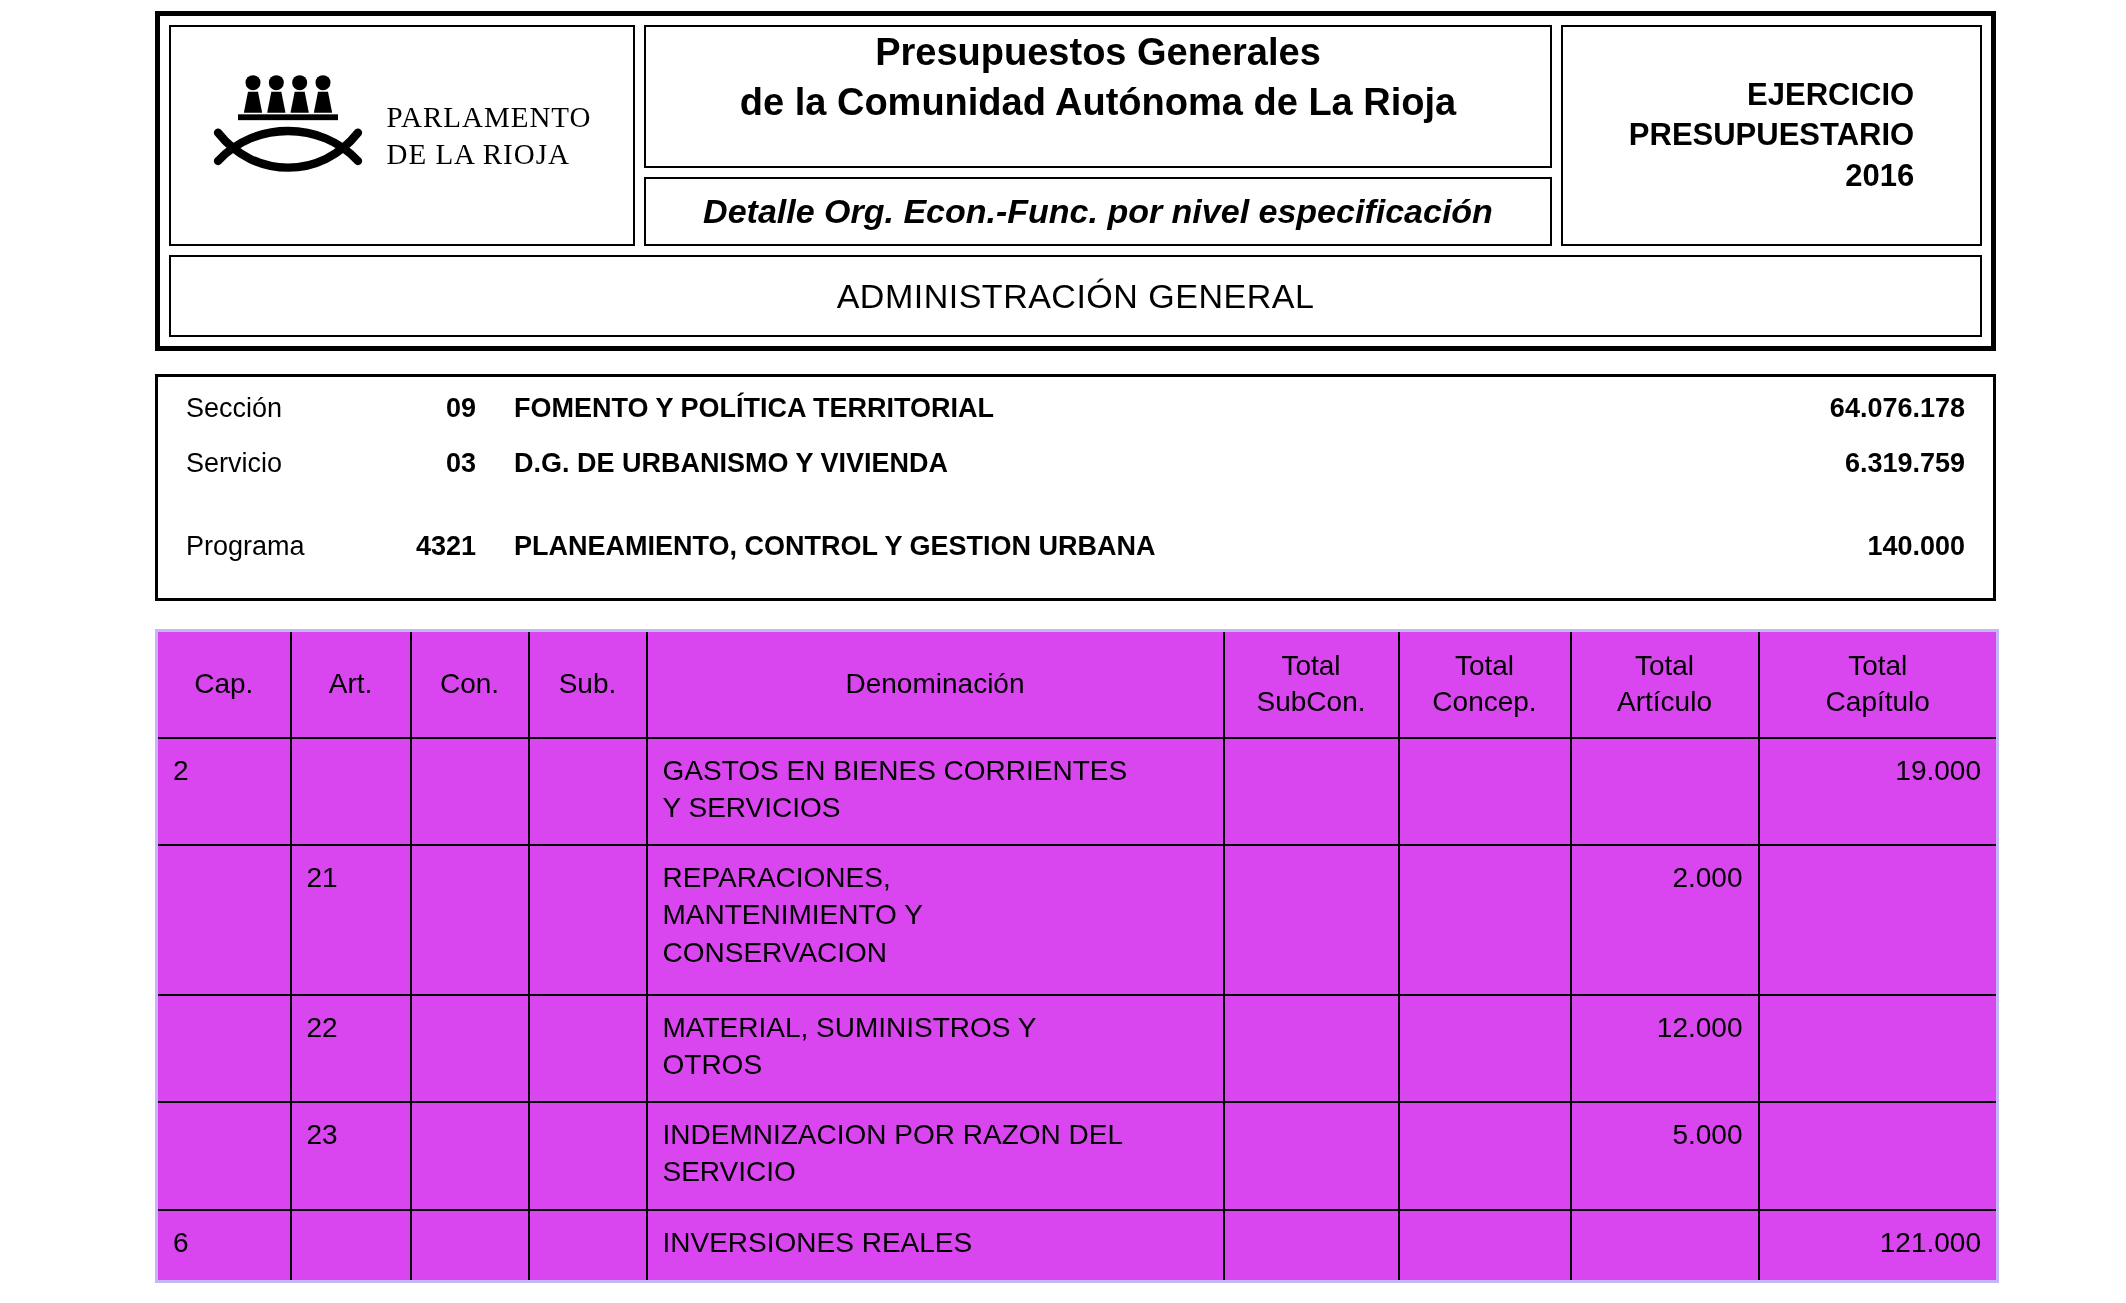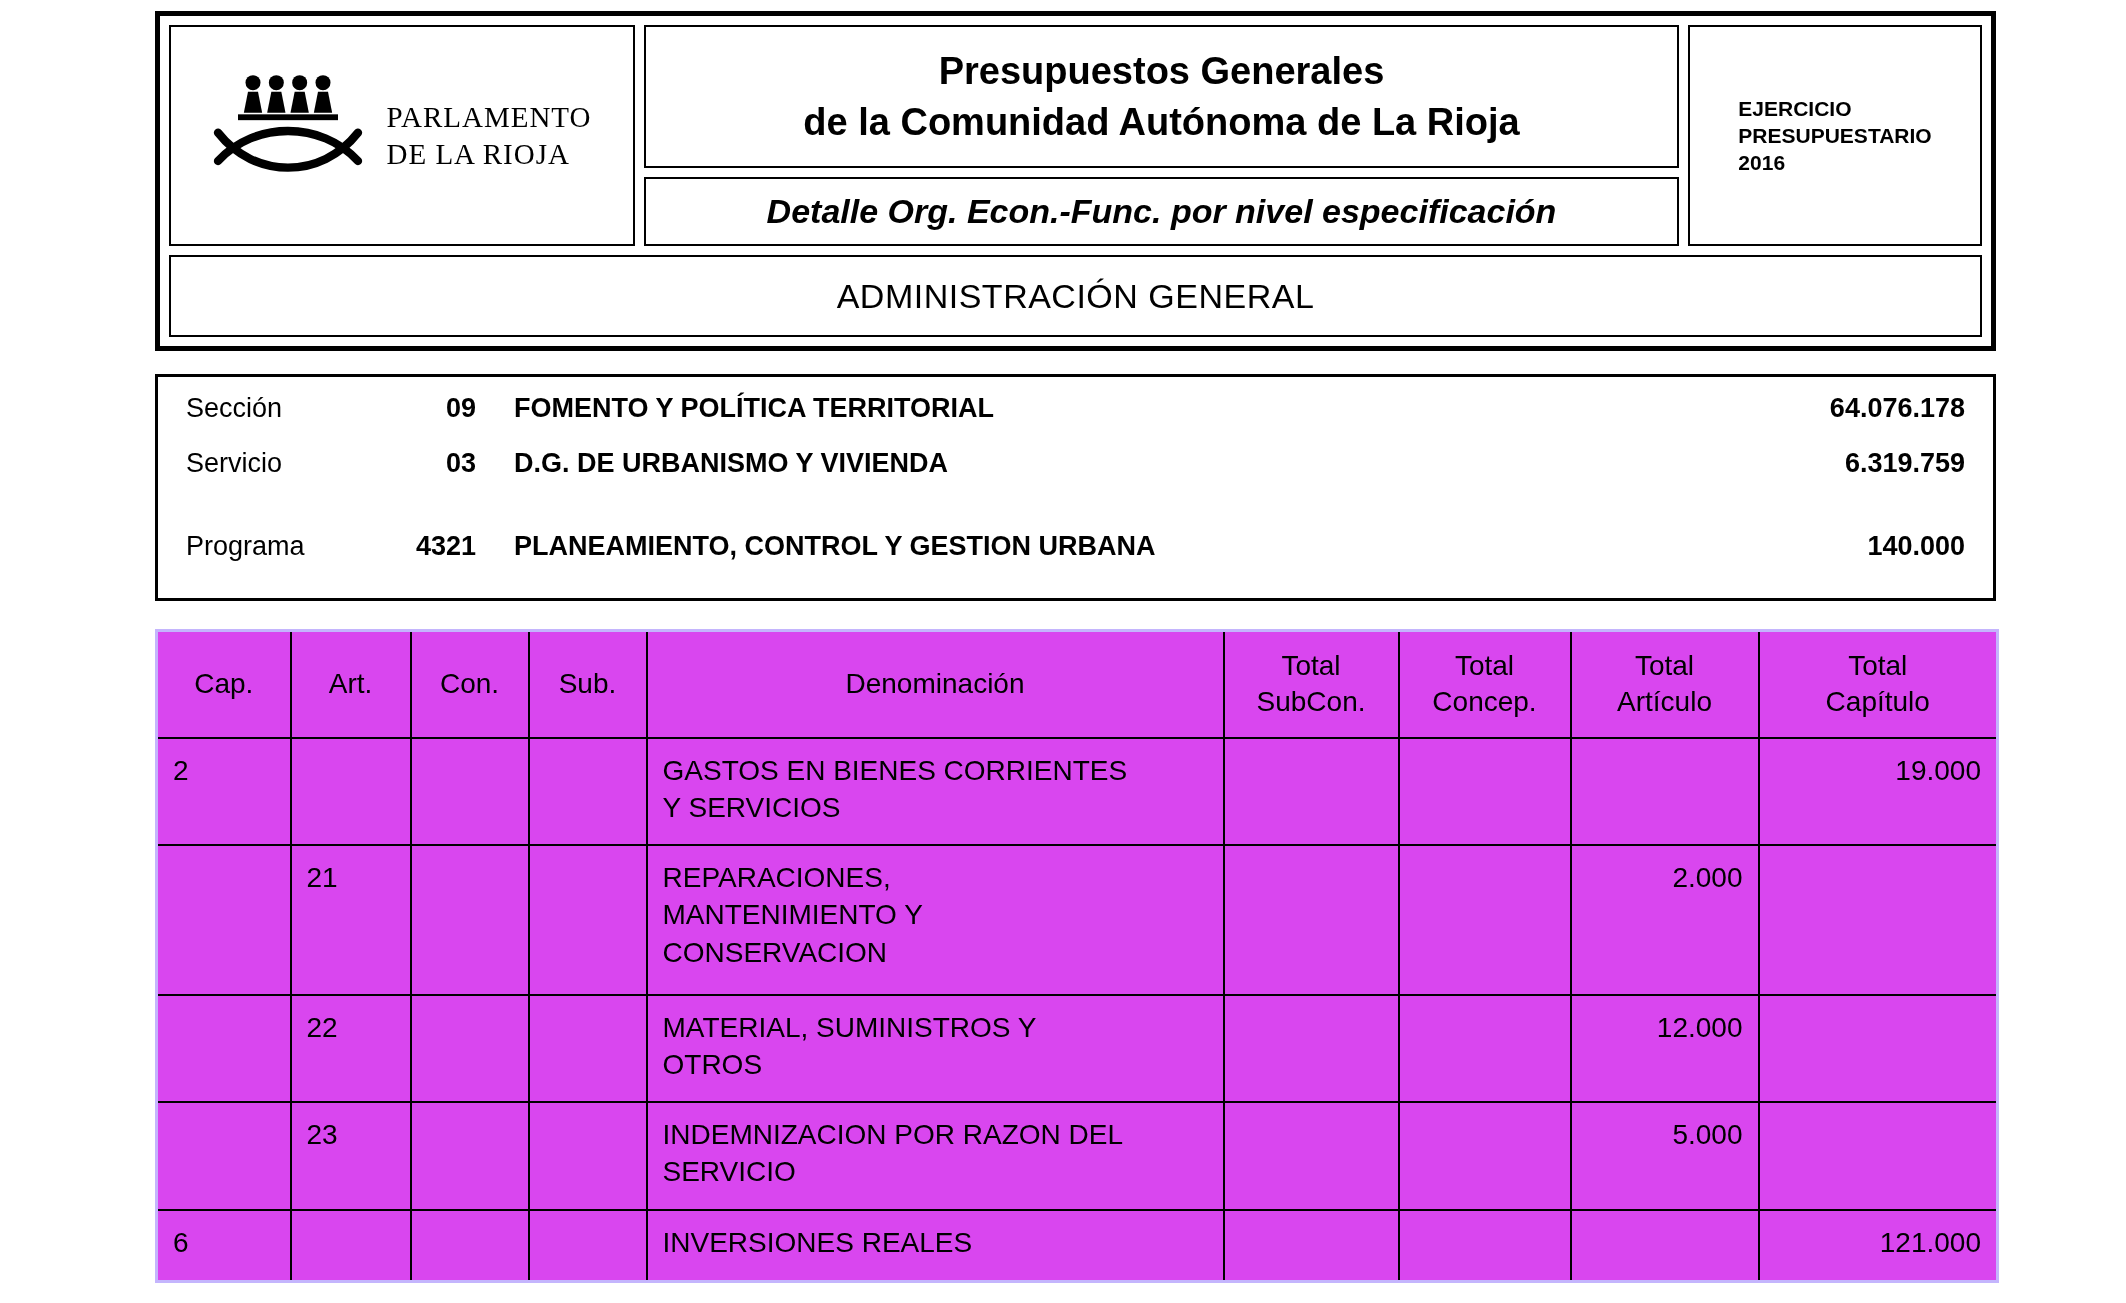--- a/index.html
+++ b/index.html
@@ -24,32 +24,32 @@
     display:flex; align-items:center; justify-content:center; gap:24px; padding:0 16px;
   }
   .logo-mark { width:150px; height:140px; flex:0 0 auto; }
   .org-name {
     font-family:"Liberation Serif", serif;
     font-size:29px; line-height:1.25; letter-spacing:1px; text-align:left;
   }
   .center-col { flex:1; display:flex; flex-direction:column; gap:9px; min-width:0; }
   .title-box {
     height:143px; border:2px solid #000;
-    display:flex; flex-direction:column; align-items:center; justify-content:center;
+    display:flex; flex-direction:column; align-items:center; justify-content:flex-start;
     font-weight:bold; font-size:38px; line-height:1.32; text-align:center;
   }
   .subtitle-box {
     flex:1; border:2px solid #000;
     display:flex; align-items:center; justify-content:center;
     font-weight:bold; font-style:italic; font-size:34px; text-align:center;
   }
   .exercise-box {
-    width:294px; border:2px solid #000;
+    width:421px; border:2px solid #000;
     display:flex; align-items:center; justify-content:center;
-    font-weight:bold; font-size:21px; line-height:1.3; text-align:left;
+    font-weight:bold; font-size:31px; line-height:1.3; text-align:right;
   }
   .admin-box {
     height:82px; border:2px solid #000;
     display:flex; align-items:center; justify-content:center;
     font-weight:normal; font-size:34px; letter-spacing:0.5px;
   }
   .preline { white-space:pre-line; }
 
   
   .summary-box {

